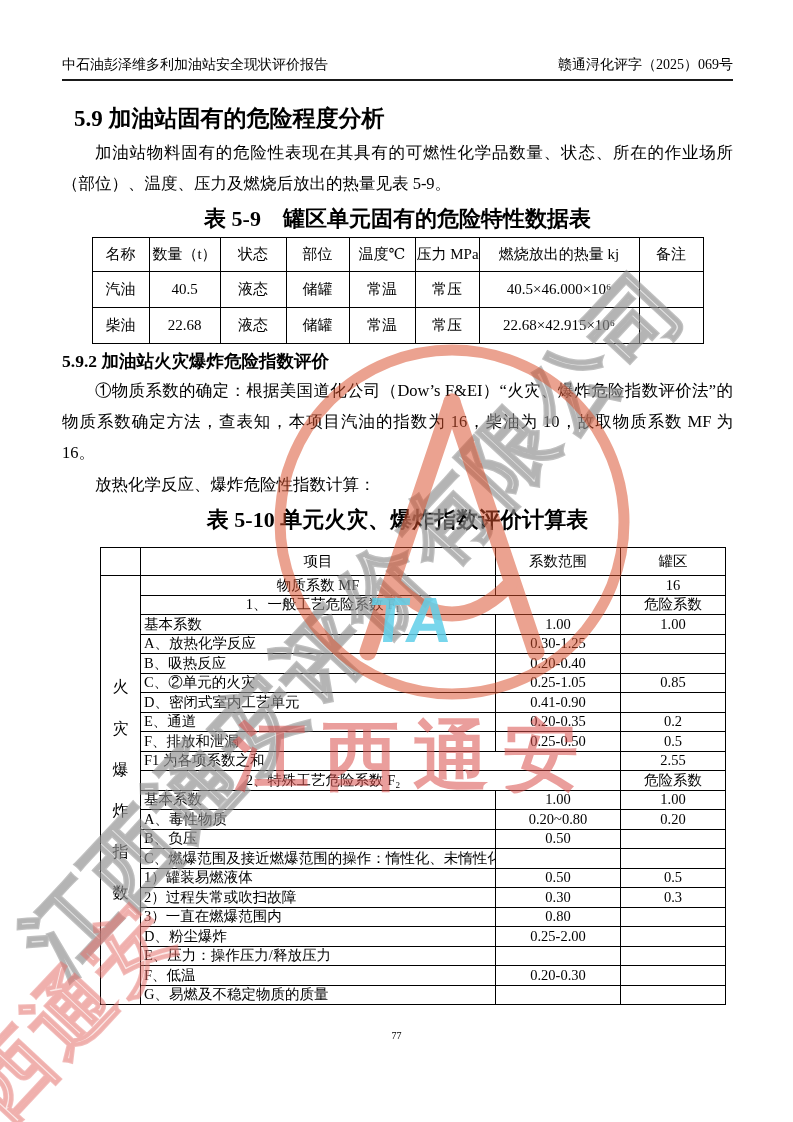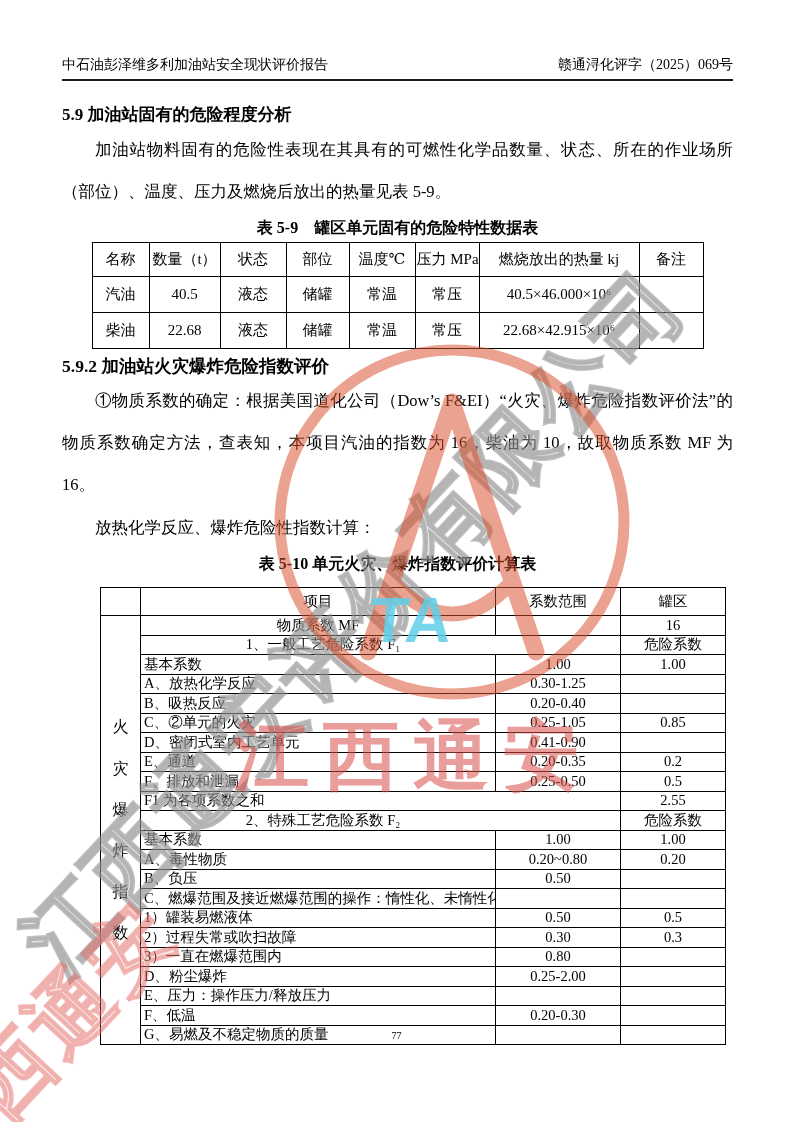--- a/index.html
+++ b/index.html
@@ -4,24 +4,24 @@
 <style>
   html,body{margin:0;padding:0;background:#e8e8e8;}
   .page{width:793px;height:1122px;position:relative;background:#fff;margin:0 auto;
         font-family:"Liberation Serif","DejaVu Serif",serif;color:#000;overflow:hidden;}
   
   .hdr{position:absolute;top:56px;left:62px;width:671px;display:flex;justify-content:space-between;
        align-items:flex-end;font-size:14px;padding-bottom:5px;border-bottom:2px solid #1a1a1a;}
   .hdr .r{font-weight:normal;}
   
   .content{position:absolute;top:99px;left:62px;width:671px;}
-  .h1{font-size:17px;font-weight:bold;margin:4px 0 3px;}
+  .h1{font-size:23px;font-weight:bold;margin:4px 12px 3px;}
   .h2{font-size:17.5px;font-weight:bold;margin:5px 0 2px;}
-  .para{font-size:16.5px;line-height:42px;text-align:justify;text-indent:2em;margin:1px 0;}
-  .tcap{text-align:center;font-weight:bold;font-size:16px;margin:5px 0 3px;}
+  .para{font-size:16.5px;line-height:31px;text-align:justify;text-indent:2em;margin:1px 0;}
+  .tcap{text-align:center;font-weight:bold;font-size:22px;margin:5px 0 3px;}
   table{border-collapse:collapse;table-layout:fixed;}
   td,th{border:1px solid #000;font-weight:normal;overflow:hidden;white-space:nowrap;}
   .t9{width:611px;margin:0 auto;font-size:15px;}
   .t9 th{height:31px;text-align:center;}
   .t9 td{height:33px;text-align:center;}
   .t10{width:625px;margin-left:38px;font-size:14.5px;margin-top:12px;border-radius:17px;}
   .t10 th{height:25px;text-align:center;}
   .t10 td{height:18.5px;padding:0 3px;line-height:1.2;text-align:left;}
   .t10 td.ctr{text-align:center;}
   .t10 td.sec{text-align:center;padding-right:118px;}

